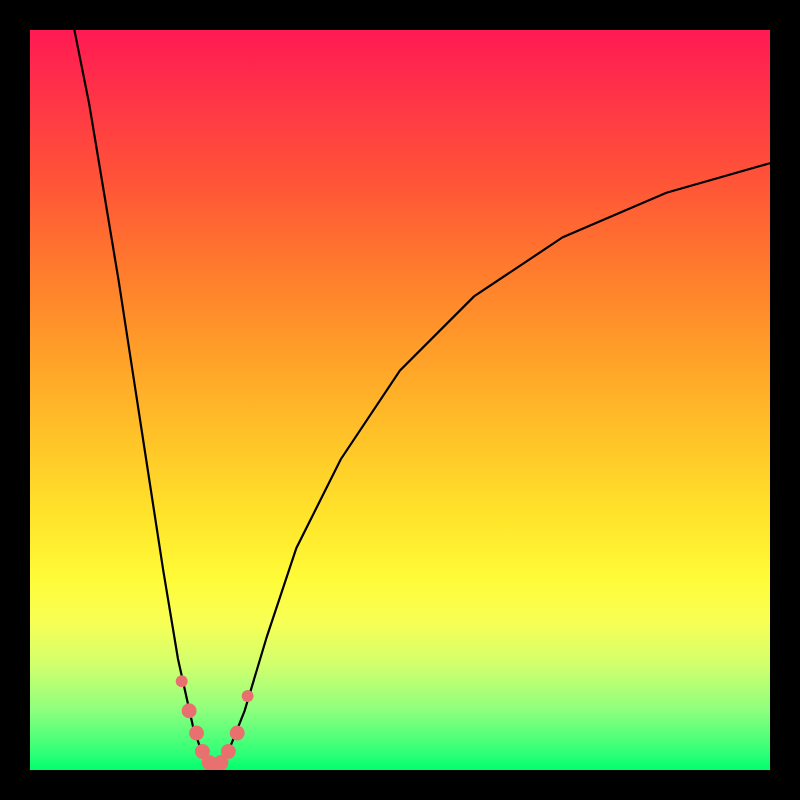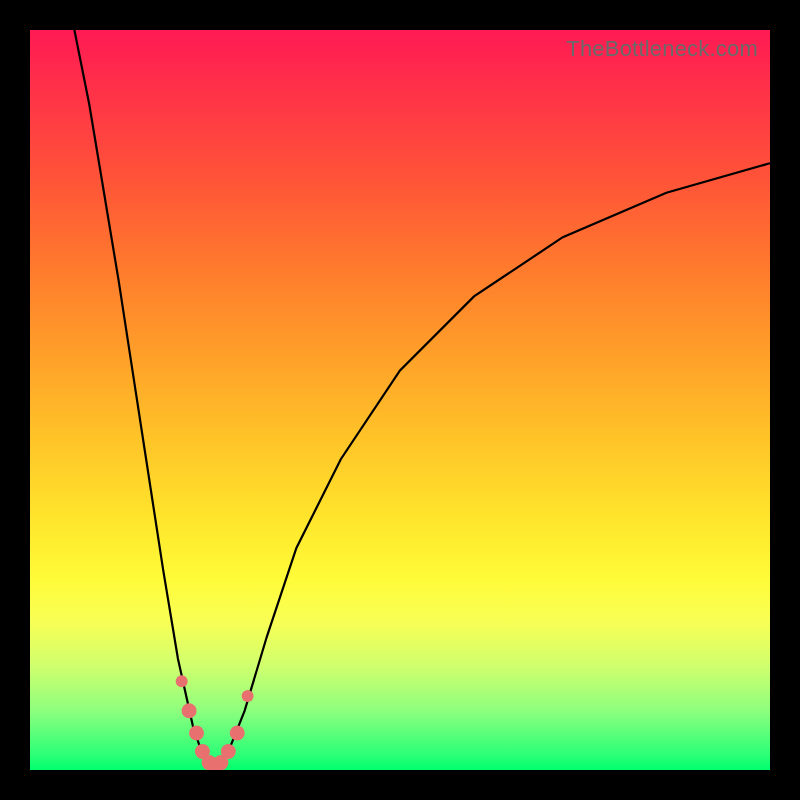--- a/index.html
+++ b/index.html
@@ -58,21 +58,20 @@
     width: 740px;
     height: 740px;
     z-index: 3;
   }
 </style>
 </head>
 <body>
 
 <div class="frame">
 
-  <div class="watermark">TheBottleneck.com</div>
 
   <svg class="curve" viewBox="0 0 740 740" preserveAspectRatio="none">
     <path id="curve-path" d="M44.4 0.0 L59.2 74.0 L74.0 162.8 L88.8 251.6 L103.6 347.8 L118.4 444.0 L133.2 540.2 L148.0 629.0 L162.8 695.6 L170.2 717.8 L177.6 732.6 L185.0 740.0 L192.4 732.6 L199.8 717.8 L214.6 680.8 L236.8 606.8 L266.4 518.0 L310.8 429.2 L370.0 340.4 L444.0 266.4 L532.8 207.2 L636.4 162.8 L740.0 133.2" fill="none" stroke="#000000" stroke-width="2.2"></path>
   </svg>
 
   <svg class="dots" viewBox="0 0 740 740" preserveAspectRatio="none">
     <g id="dots-group">
         <circle cx="151.7" cy="651.2" r="6" fill="#e8716f"></circle>
         <circle cx="159.1" cy="680.8" r="7.5" fill="#e8716f"></circle>
         <circle cx="166.5" cy="703.0" r="7.5" fill="#e8716f"></circle>

